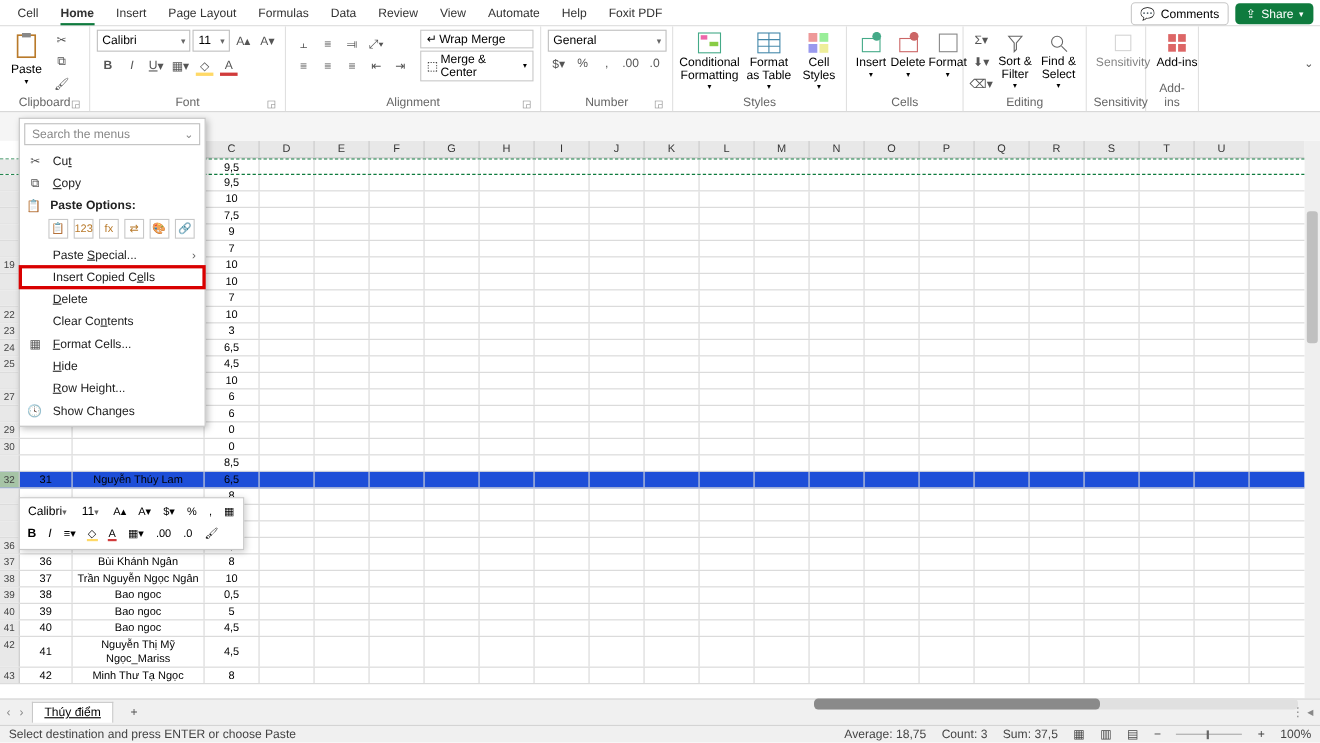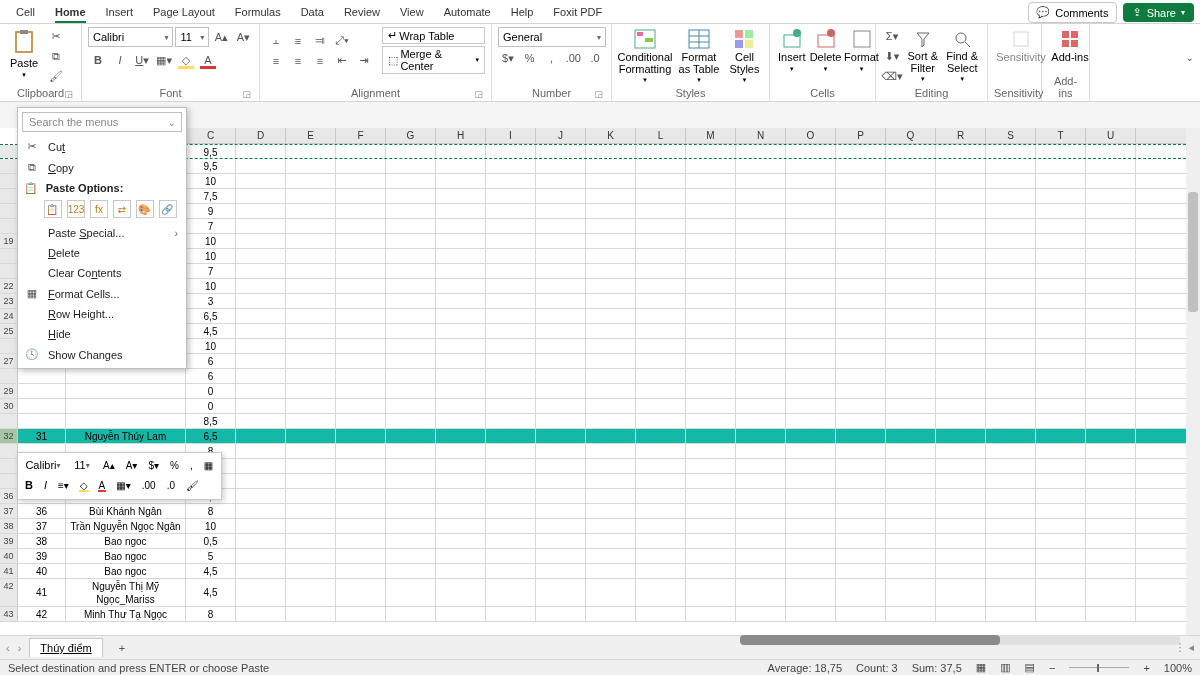--- a/index.html
+++ b/index.html
@@ -24,21 +24,21 @@
 .combo{border:1px solid #bfbfbf;background:#fff;height:20px;padding:0 4px;display:flex;align-items:center;justify-content:space-between;font-size:11px}
 .combo .dd{font-size:8px;color:#666}
 svg{display:block}
 .sheet{position:absolute;left:0;right:0;top:128px;bottom:40px;background:#fff;overflow:hidden}
 .colhdrs{display:flex;height:16px;background:#e8e8e8;border-bottom:1px solid #c9c9c9;position:absolute;left:18px;right:14px;top:0}
 .colhdr{border-right:1px solid #c9c9c9;text-align:center;font-size:10px;color:#333;line-height:16px}
 .rows{position:absolute;top:16px;left:0;right:14px;bottom:0}
 .row{display:flex;height:15px;border-bottom:1px solid #d8d8d8}
 .rowhdr{width:18px;background:#e8e8e8;border-right:1px solid #c9c9c9;text-align:center;font-size:9px;color:#444;line-height:15px}
 .cell{border-right:1px solid #d8d8d8;text-align:center;font-size:10px;line-height:15px;overflow:hidden;white-space:nowrap}
-.row.sel{background:#14b8a6}
+.row.sel{background:#1d4ed8}
 .row.sel .rowhdr{background:#a6c4a6}
 .marching{border-top:1px dashed #0f7b3e;border-bottom:1px dashed #0f7b3e}
 .ctxmenu{position:absolute;left:17px;top:107px;width:170px;background:#fff;border:1px solid #c0c0c0;box-shadow:2px 2px 6px rgba(0,0,0,.25);z-index:50;padding-bottom:3px}
 .ctx-search{margin:4px;border:1px solid #bfbfbf;height:20px;display:flex;align-items:center;padding:0 18px 0 6px;color:#888;font-size:10px;position:relative}
 .ctx-search::after{content:"⌄";position:absolute;right:5px;color:#888;font-size:10px}
 .ctx-item{display:flex;align-items:center;gap:8px;padding:4px 8px 4px 6px;font-size:10.5px;color:#222;position:relative}
 .ctx-item .ico{width:16px;text-align:center;color:#555}
 .ctx-item.hl{outline:3px solid #d90000;outline-offset:-2px}
 .ctx-sub::after{content:"›";position:absolute;right:8px;color:#666}
 .ctx-label{padding:4px 8px 2px 26px;font-size:10.5px;color:#222;font-weight:600}
@@ -153,21 +153,21 @@
           <div class="sbtn">≡</div>
           <div class="sbtn">≡</div>
           <div class="sbtn">≡</div>
           <div class="sbtn">⇤</div>
           <div class="sbtn">⇥</div>
         </div>
       </div>
       <div class="vstack">
         <div class="hstack" style="border:1px solid #c8c8c8;padding:1px 5px">
           <span>↵</span>
-          <span>Wrap Table</span>
+          <span>Wrap Merge</span>
         </div>
         <div class="hstack" style="border:1px solid #c8c8c8;padding:1px 5px">
           <span>⬚</span>
           <span>Merge &amp; Center</span>
           <span style="font-size:7px">▾</span>
         </div>
       </div>
     </div>
     <div class="group-label"><span>Alignment</span><span class="dlaunch">◲</span></div>
   </div>
@@ -1100,39 +1100,43 @@
     <div class="ctx-opt">123</div>
     <div class="ctx-opt">fx</div>
     <div class="ctx-opt">⇄</div>
     <div class="ctx-opt">🎨</div>
     <div class="ctx-opt">🔗</div>
   </div>
   <div class="ctx-item ctx-sub">
       <span class="ico"></span>
       <span>Paste <u class="ul">S</u>pecial...</span>
     </div>
+  <div class="ctx-item hl">
+      <span class="ico"></span>
+      <span>Insert Copied C<u class="ul">e</u>lls</span>
+    </div>
   <div class="ctx-item">
       <span class="ico"></span>
       <span><u class="ul">D</u>elete</span>
     </div>
   <div class="ctx-item">
       <span class="ico"></span>
       <span>Clear Co<u class="ul">n</u>tents</span>
     </div>
   <div class="ctx-item">
       <span class="ico">▦</span>
       <span><u class="ul">F</u>ormat Cells...</span>
     </div>
   <div class="ctx-item">
       <span class="ico"></span>
-      <span><u class="ul">R</u>ow Height...</span>
+      <span><u class="ul">H</u>ide</span>
     </div>
   <div class="ctx-item">
       <span class="ico"></span>
-      <span><u class="ul">H</u>ide</span>
+      <span><u class="ul">R</u>ow Height...</span>
     </div>
   <div class="ctx-item">
       <span class="ico">🕓</span>
       <span>Show Changes</span>
     </div>
 </div>
 
 <div class="minitb">
   <div class="r">
     <div class="c combo" style="width:44px">

